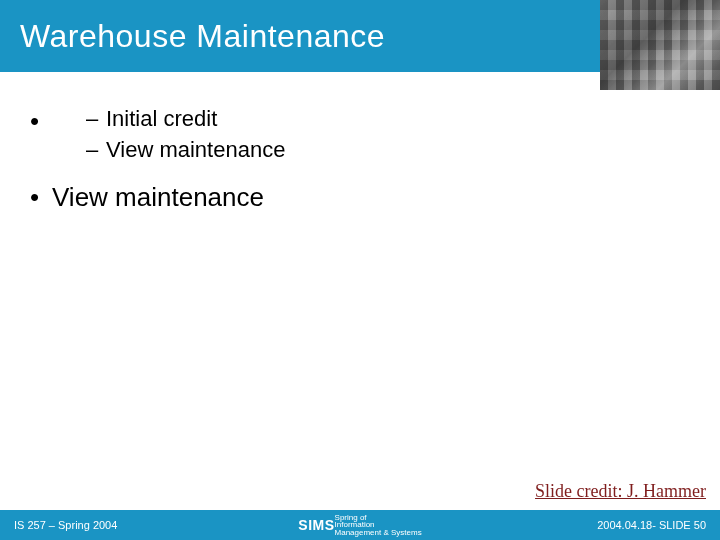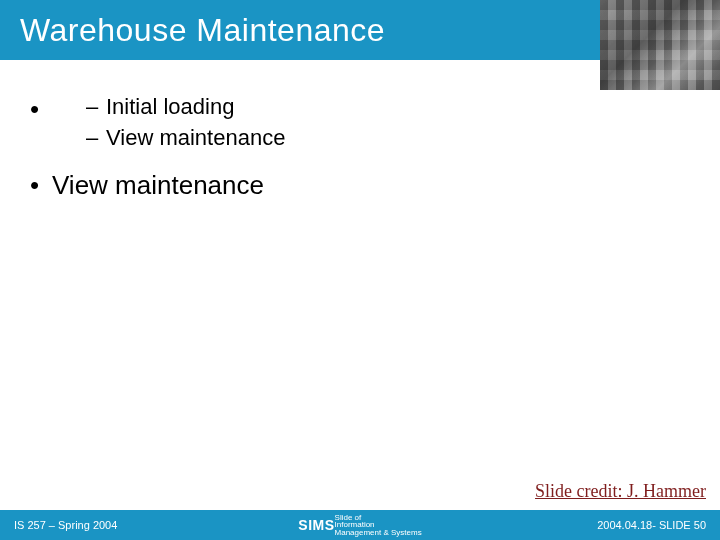--- a/index.html
+++ b/index.html
@@ -1,18 +1,18 @@
 <!DOCTYPE html>
 <html><head>
 <meta charset="utf-8">
 <style>
   * { margin: 0; padding: 0; box-sizing: border-box; }
   html, body { width: 720px; height: 540px; font-family: Arial, Helvetica, sans-serif; background: #fff; overflow: hidden; }
   .slide { width: 720px; height: 540px; position: relative; display: flex; flex-direction: column; }
-  .title-bar { background: #1a94c4; height: 60px; display: flex; align-items: center; padding-left: 20px; position: relative; }
+  .title-bar { background: #1a94c4; height: 72px; display: flex; align-items: center; padding-left: 20px; position: relative; }
   .title-bar h1 { color: #fff; font-size: 32px; font-weight: 400; letter-spacing: 0.5px; }
   .corner-img { position: absolute; right: 0; top: 0; width: 120px; height: 90px; background: linear-gradient(135deg,#888 0%,#555 40%,#aaa 70%,#666 100%); filter: grayscale(1) contrast(0.9); }
   .corner-img::before { content:""; position:absolute; inset:0; background:
       repeating-linear-gradient(90deg, rgba(0,0,0,0.25) 0 8px, rgba(255,255,255,0.15) 8px 16px),
       repeating-linear-gradient(0deg, rgba(0,0,0,0.15) 0 10px, rgba(255,255,255,0.1) 10px 20px);
       mix-blend-mode: overlay; }
   .body { flex: 1; padding: 28px 28px 0 28px; color: #000; }
   ul.top { list-style: none; }
   ul.top > li { font-size: 26px; margin-bottom: 6px; position: relative; padding-left: 24px; line-height: 1.35; }
   ul.top > li::before { content: "•"; position: absolute; left: 2px; top: 0; }
@@ -37,38 +37,38 @@
 
   <div class="title-bar">
     <h1>Warehouse Maintenance</h1>
   </div>
   <div class="corner-img"></div>
 
   <div class="body">
     <ul class="top">
       <li>
         <ul class="sub">
-          <li><span>Initial loading</span></li>
+          <li><span>Initial credit</span></li>
           <li><span>View maintenance</span></li>
         </ul>
       </li>
       <li>
         <span>View maintenance</span>
       </li>
     </ul>
   </div>
 
   <div class="credit">Slide credit: J. Hammer</div>
 
   <div class="footer">
     <div class="left">IS 257 – Spring 2004</div>
     <div class="center">
       <span class="sims-logo">SIMS</span>
       <span class="sims-sub">
-        <span class="l1">Slide of</span>
+        <span class="l1">Spring of</span>
         <span class="l2">Information</span>
         <span class="l3">Management &amp; Systems</span>
       </span>
     </div>
     <div class="right">2004.04.18- SLIDE 50</div>
   </div>
 
 </div>
 
 </body></html>

